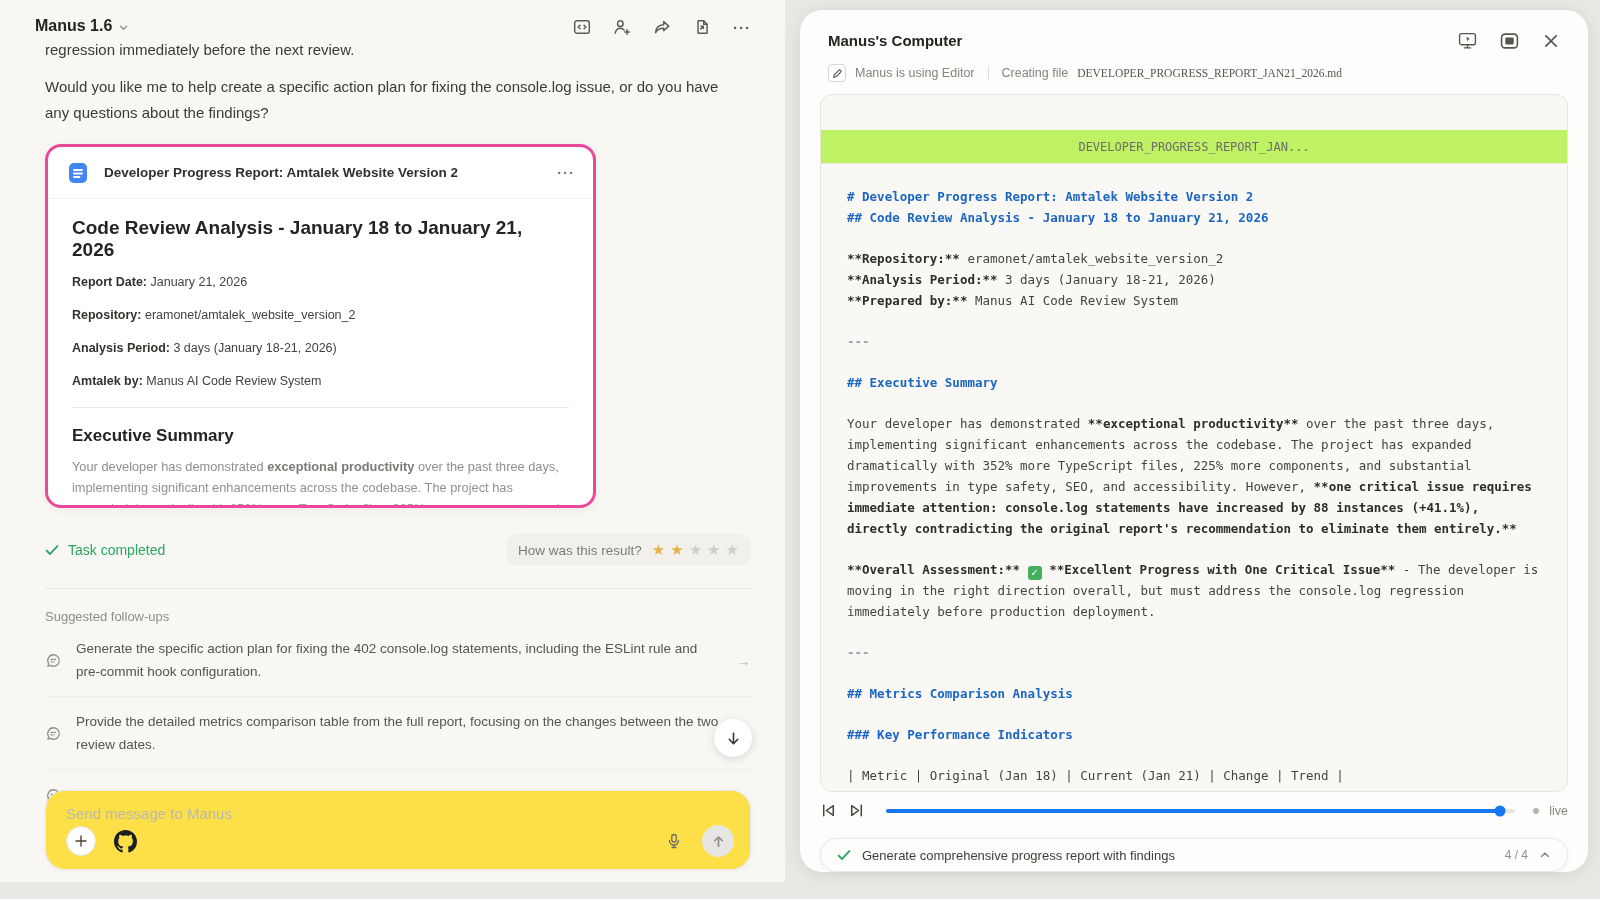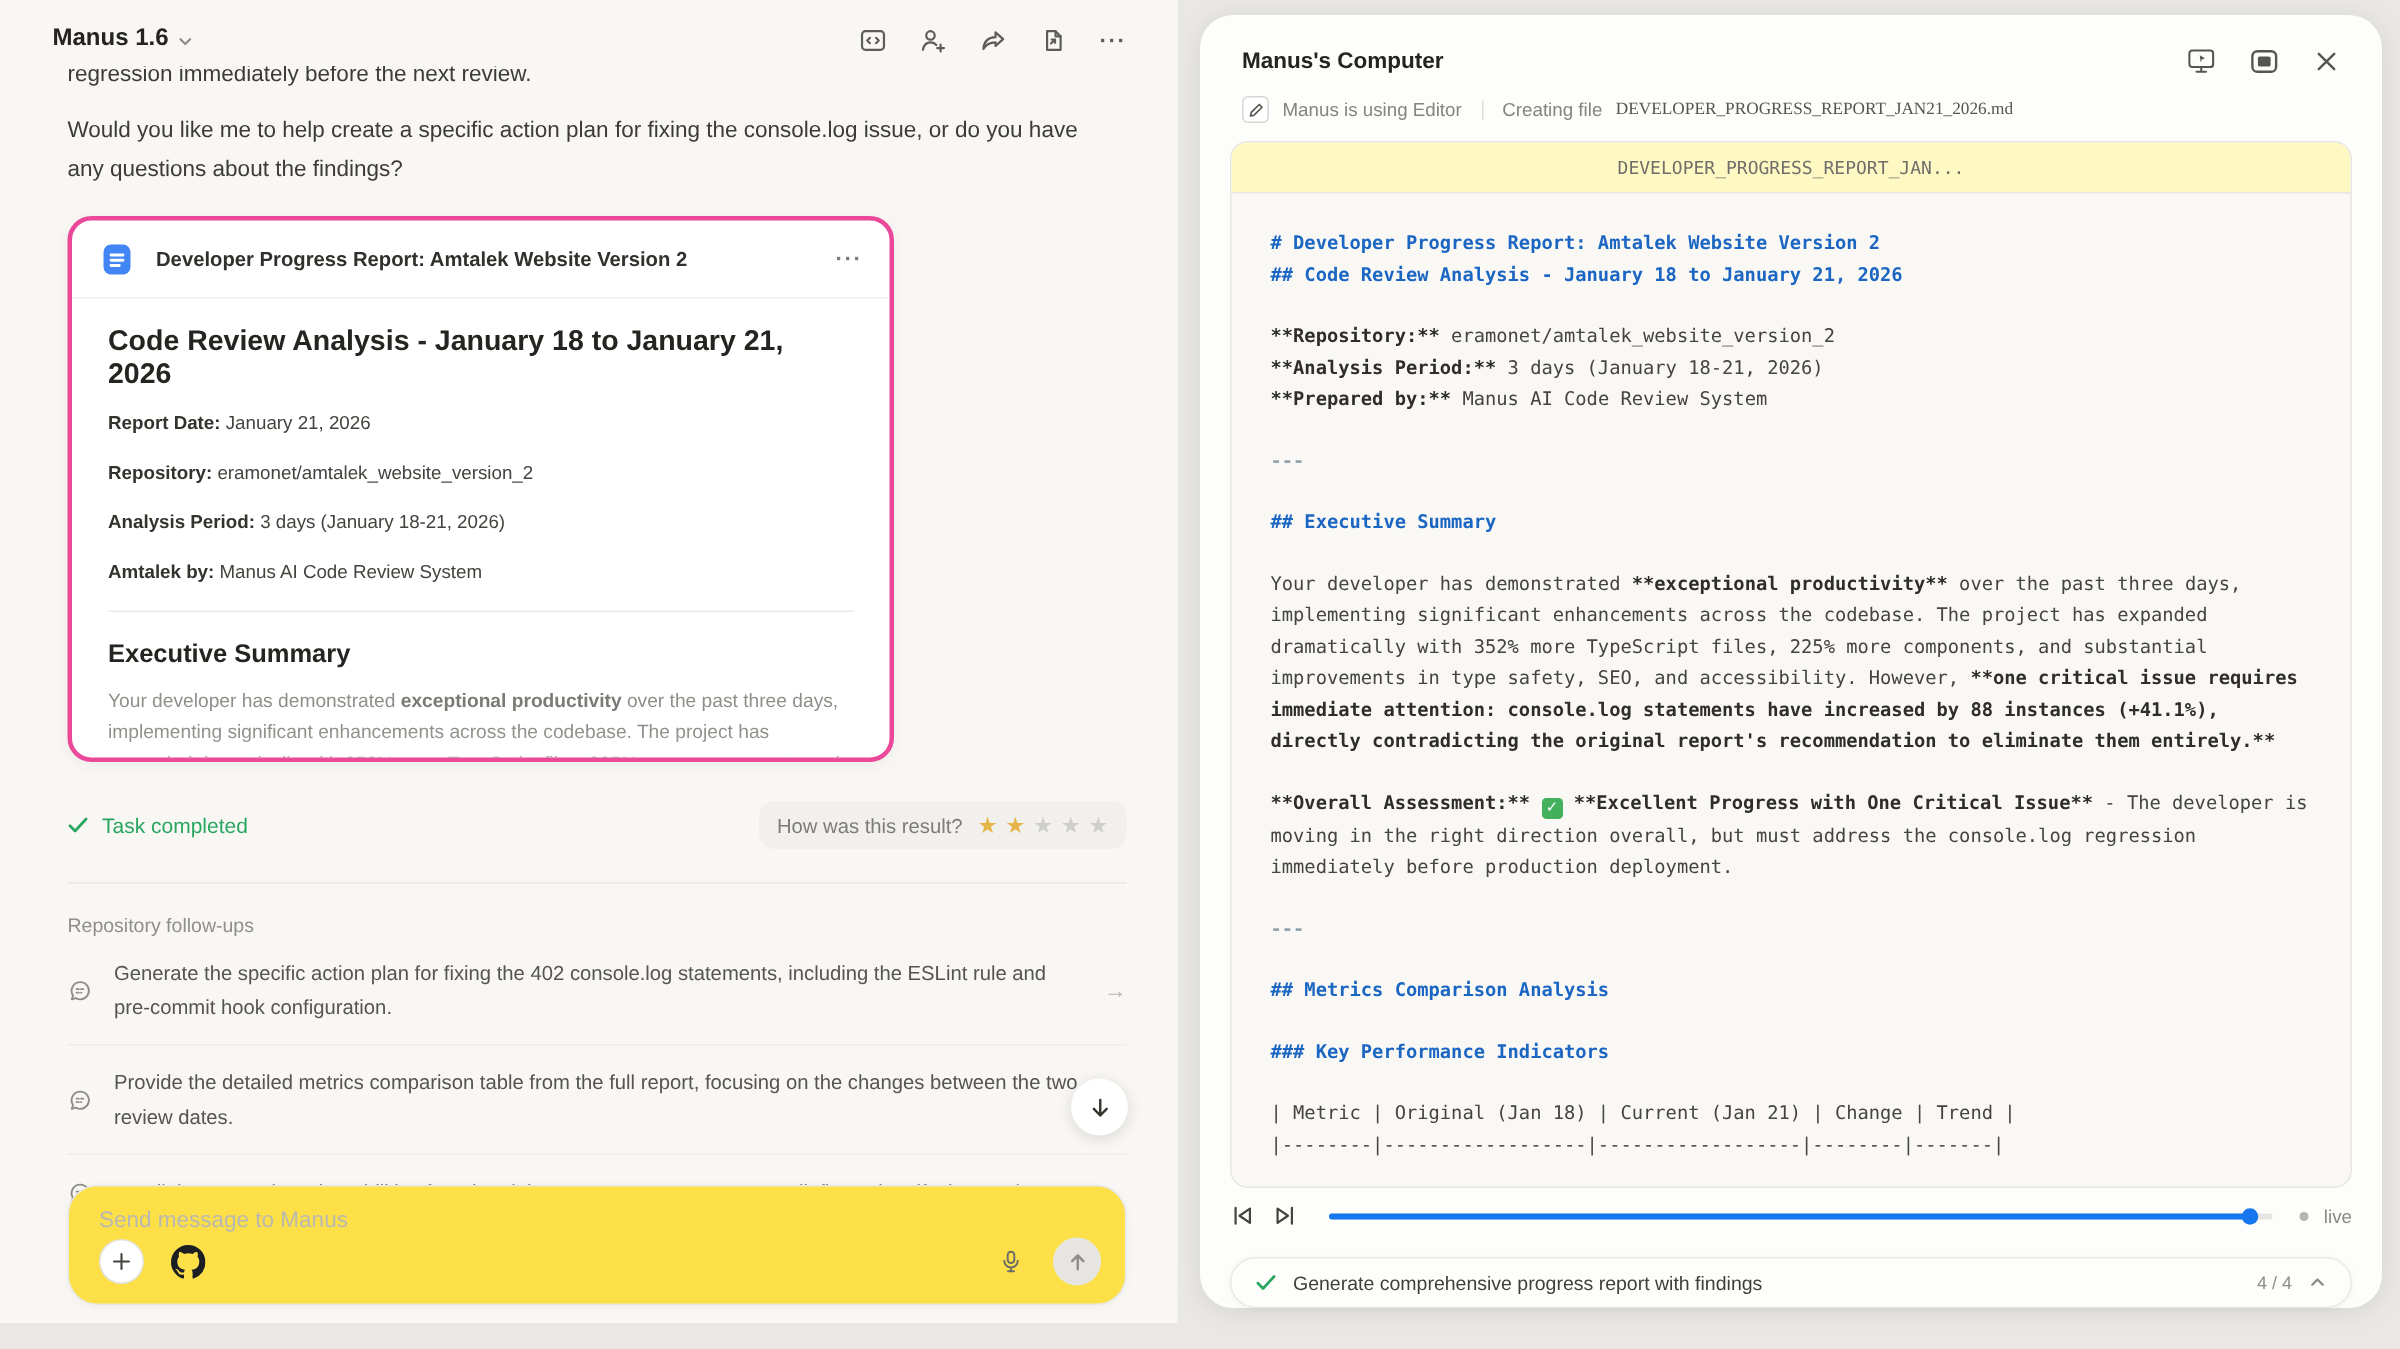--- a/index.html
+++ b/index.html
@@ -73,21 +73,21 @@
   .right-card { position:absolute; left:800px; top:10px; width:788px; height:862px; background:#fdfdfc; border-radius:22px; box-shadow:0 2px 18px rgba(0,0,0,.09); }
   .rp-title { position:absolute; left:28px; top:22px; font-size:15px; font-weight:700; color:#24231f; }
   .rp-icons { position:absolute; right:26px; top:20px; display:flex; align-items:center; gap:20px; color:#55544f; }
   .rp-icons .tb-btn { width:22px; height:22px; }
   .rp-status { position:absolute; left:28px; top:54px; display:flex; align-items:center; gap:9px; font-size:12.5px; color:#85847f; }
   .ed-badge { width:18px; height:18px; border:1px solid #d7d6d2; border-radius:4px; background:#fff; display:flex; align-items:center; justify-content:center; color:#55544f; }
   .rp-sep { width:1px; height:13px; background:#dddcd8; margin:0 4px; }
   .rp-filename { font-family:Liberation Serif, serif; font-size:11.5px; color:#55544f; }
 
   .editor { position:absolute; left:20px; top:84px; width:748px; height:698px; background:#f9f8f5; border:1px solid #e7e6e2; border-radius:12px; overflow:hidden; }
-  .ed-header { height:34px; background:#fef9c3; display:flex; align-items:center; justify-content:center; font-family:"DejaVu Sans Mono", monospace; font-size:12px; color:#6f6e6a; border-bottom:1px solid #e7e6e2; }
+  .ed-header { height:34px; background:#bef264; display:flex; align-items:center; justify-content:center; font-family:"DejaVu Sans Mono", monospace; font-size:12px; color:#6f6e6a; border-bottom:1px solid #e7e6e2;margin-top:35px; }
   .ed-content { padding:22px 26px; height:664px; overflow:hidden; font-family:"DejaVu Sans Mono", monospace; font-size:12.5px; color:#45443f; }
   .ed-line { line-height:21px; white-space:pre-wrap; word-break:break-word; }
   .ed-line.blank { height:20px; }
   .seg-h { color:#1b66c2; font-weight:700; }
   .seg-b { color:#2e2d29; font-weight:700; }
   .seg-n { color:#45443f; }
   .seg-hr { color:#93a1ac; font-weight:700; }
   .seg-check { display:inline-flex; width:14px; height:14px; background:#43b05c; border-radius:3px; color:#fff; font-size:10px; line-height:14px; align-items:center; justify-content:center; vertical-align:-2px; font-family:"Liberation Sans", sans-serif; }
 
   .player { position:absolute; left:20px; top:792px; width:748px; display:flex; align-items:center; gap:10px; }
@@ -189,21 +189,21 @@
             <span class="star filled">★</span>
             <span class="star filled">★</span>
             <span class="star">★</span>
             <span class="star">★</span>
             <span class="star">★</span>
           </span>
       </div>
     </div>
 
     <hr class="section-div">
-    <div class="fu-label">Repository follow-ups</div>
+    <div class="fu-label">Suggested follow-ups</div>
 
     <div class="fu-list">
       <div class="fu-item">
         <span class="fu-bubble">
           <svg width="17" height="17" viewBox="0 0 16 16" fill="none" stroke="currentColor" stroke-width="1.2" stroke-linecap="round" stroke-linejoin="round">
               <path d="M8 2.6a5.4 5.4 0 00-4.5 8.4L2.7 13.4l2.5-.8A5.4 5.4 0 108 2.6z"></path>
               <path d="M5.7 7h4.6M5.7 9.2h3" stroke-dasharray="1.4 1.4"></path>
             </svg>
         </span>
         <div class="fu-text">Generate the specific action plan for fixing the 402 console.log statements, including the ESLint rule and pre-commit hook configuration.</div>

